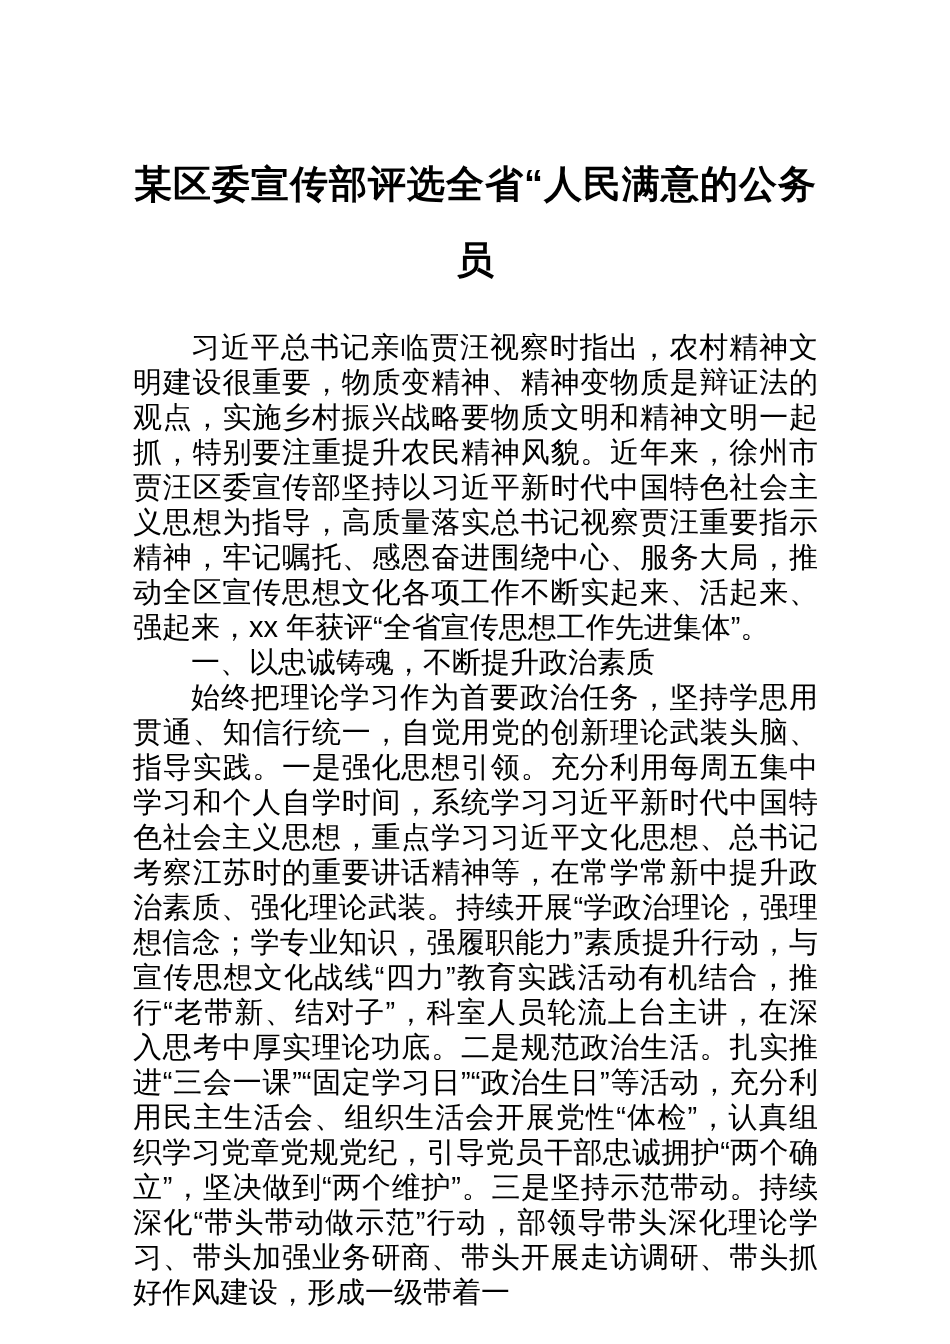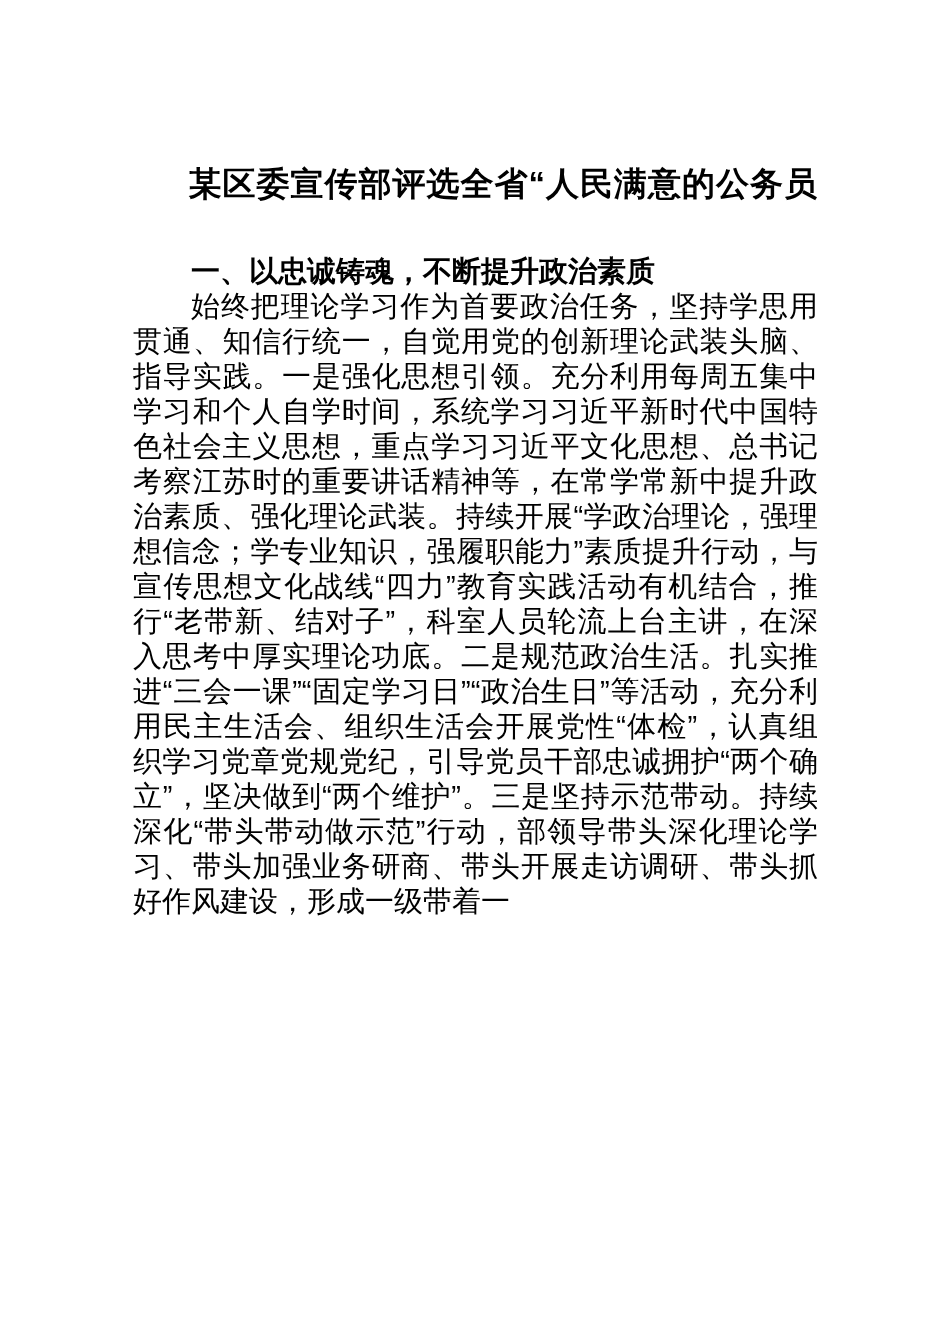--- a/index.html
+++ b/index.html
@@ -13,49 +13,50 @@
     height: 1344px;
     box-sizing: border-box;
     background: #ffffff;
     color: #000000;
     padding: 146px 132px 0 133px;
     overflow: hidden;
     font-family: "Liberation Sans", "DejaVu Sans", sans-serif;
   }
   .doc-title {
     margin: 0;
-    font-size: 33px;
+    font-size: 38px;
     font-weight: 700;
     line-height: 76px;
-    text-align: right;
+    text-align: center;
     color: #000000;
     letter-spacing: 1px;
   }
   .doc-body {
     margin-top: 32px;
     font-size: 29px;
     line-height: 35px;
     text-align: justify;
     text-justify: inter-ideograph;
     color: #000000;
   }
   .doc-body p {
     margin: 0;
     padding: 0;
     text-indent: 2em;
     word-break: break-all;
   }
   .section-heading {
-    font-weight: 700;
+    font-weight: 400;
   }
 </style>
 </head>
 <body>
 
 <div class="page">
   <h1 class="doc-title">
     <span class="title-line">某区委宣传部评选全省“人民满意的公务员</span><br>
   </h1>
   <div class="doc-body">
+    <p>习近平总书记亲临贾汪视察时指出，农村精神文明建设很重要，物质变精神、精神变物质是辩证法的观点，实施乡村振兴战略要物质文明和精神文明一起抓，特别要注重提升农民精神风貌。近年来，徐州市贾汪区委宣传部坚持以习近平新时代中国特色社会主义思想为指导，高质量落实总书记视察贾汪重要指示精神，牢记嘱托、感恩奋进围绕中心、服务大局，推动全区宣传思想文化各项工作不断实起来、活起来、强起来，xx 年获评“全省宣传思想工作先进集体”。</p>
     <p class="section-heading">一、以忠诚铸魂，不断提升政治素质</p>
     <p>始终把理论学习作为首要政治任务，坚持学思用贯通、知信行统一，自觉用党的创新理论武装头脑、指导实践。一是强化思想引领。充分利用每周五集中学习和个人自学时间，系统学习习近平新时代中国特色社会主义思想，重点学习习近平文化思想、总书记考察江苏时的重要讲话精神等，在常学常新中提升政治素质、强化理论武装。持续开展“学政治理论，强理想信念；学专业知识，强履职能力”素质提升行动，与宣传思想文化战线“四力”教育实践活动有机结合，推行“老带新、结对子”，科室人员轮流上台主讲，在深入思考中厚实理论功底。二是规范政治生活。扎实推进“三会一课”“固定学习日”“政治生日”等活动，充分利用民主生活会、组织生活会开展党性“体检”，认真组织学习党章党规党纪，引导党员干部忠诚拥护“两个确立”，坚决做到“两个维护”。三是坚持示范带动。持续深化“带头带动做示范”行动，部领导带头深化理论学习、带头加强业务研商、带头开展走访调研、带头抓好作风建设，形成一级带着一</p>
   </div>
 </div>
 
 </body></html>

